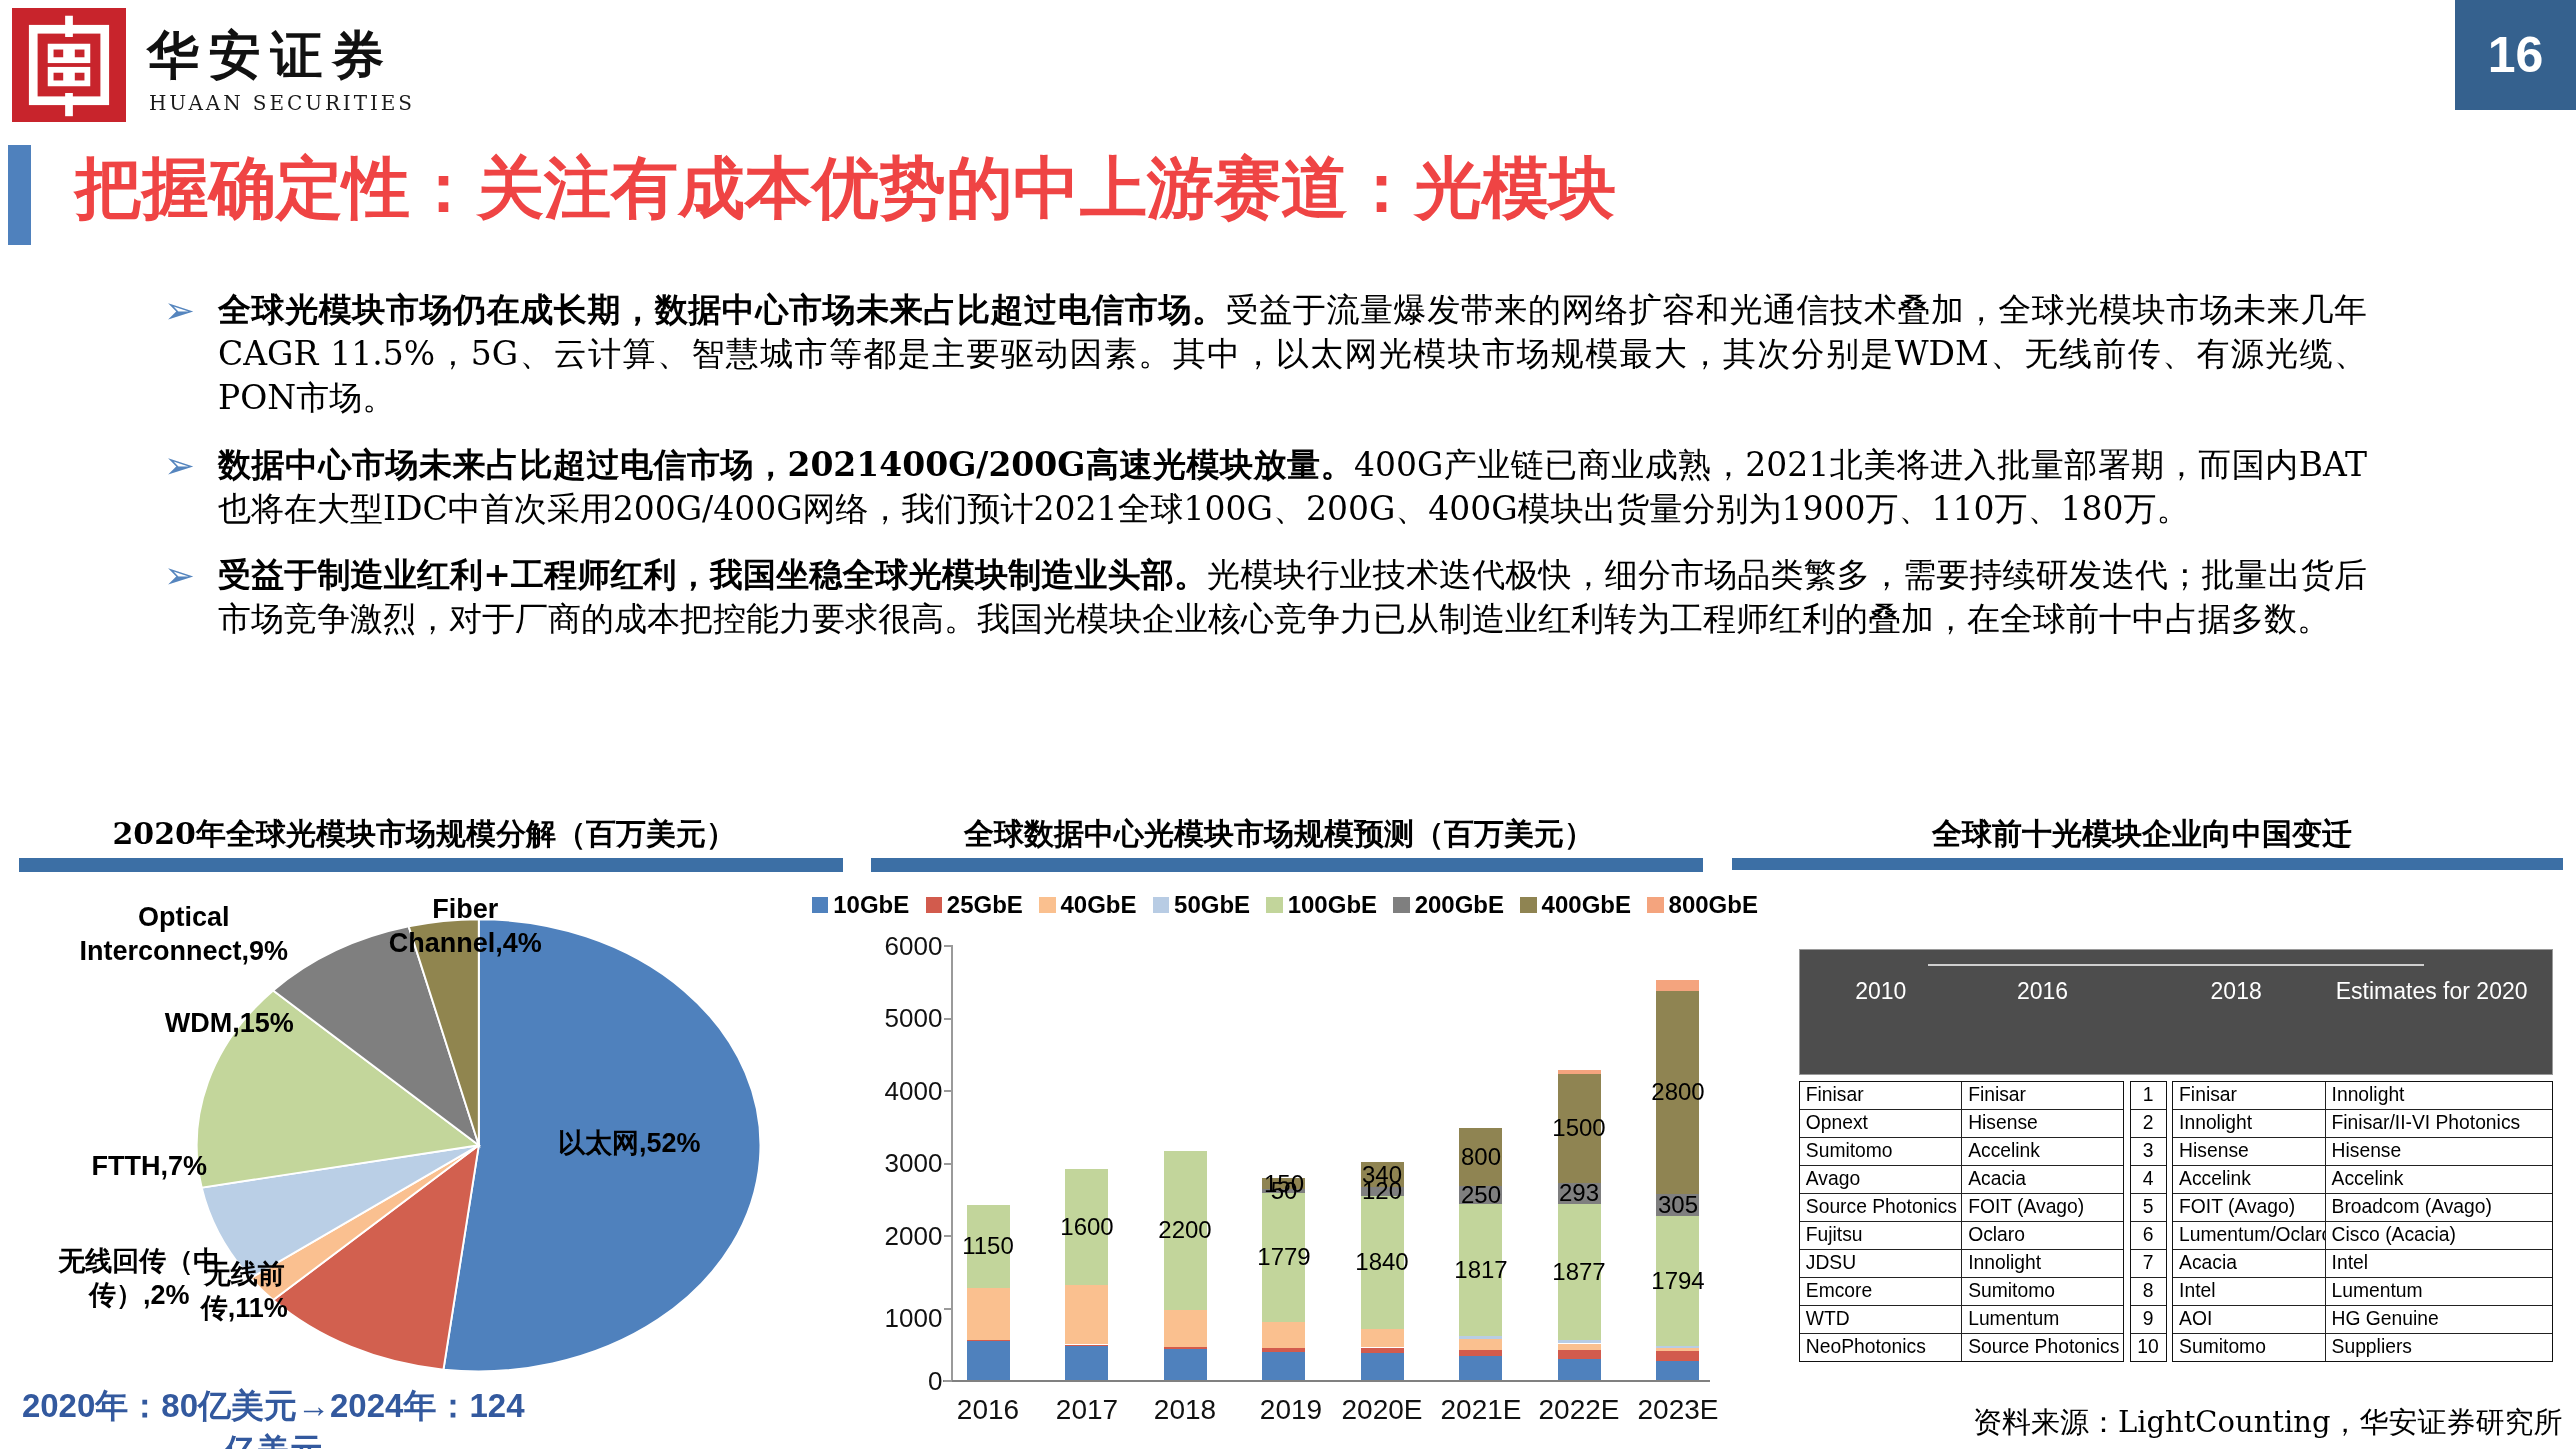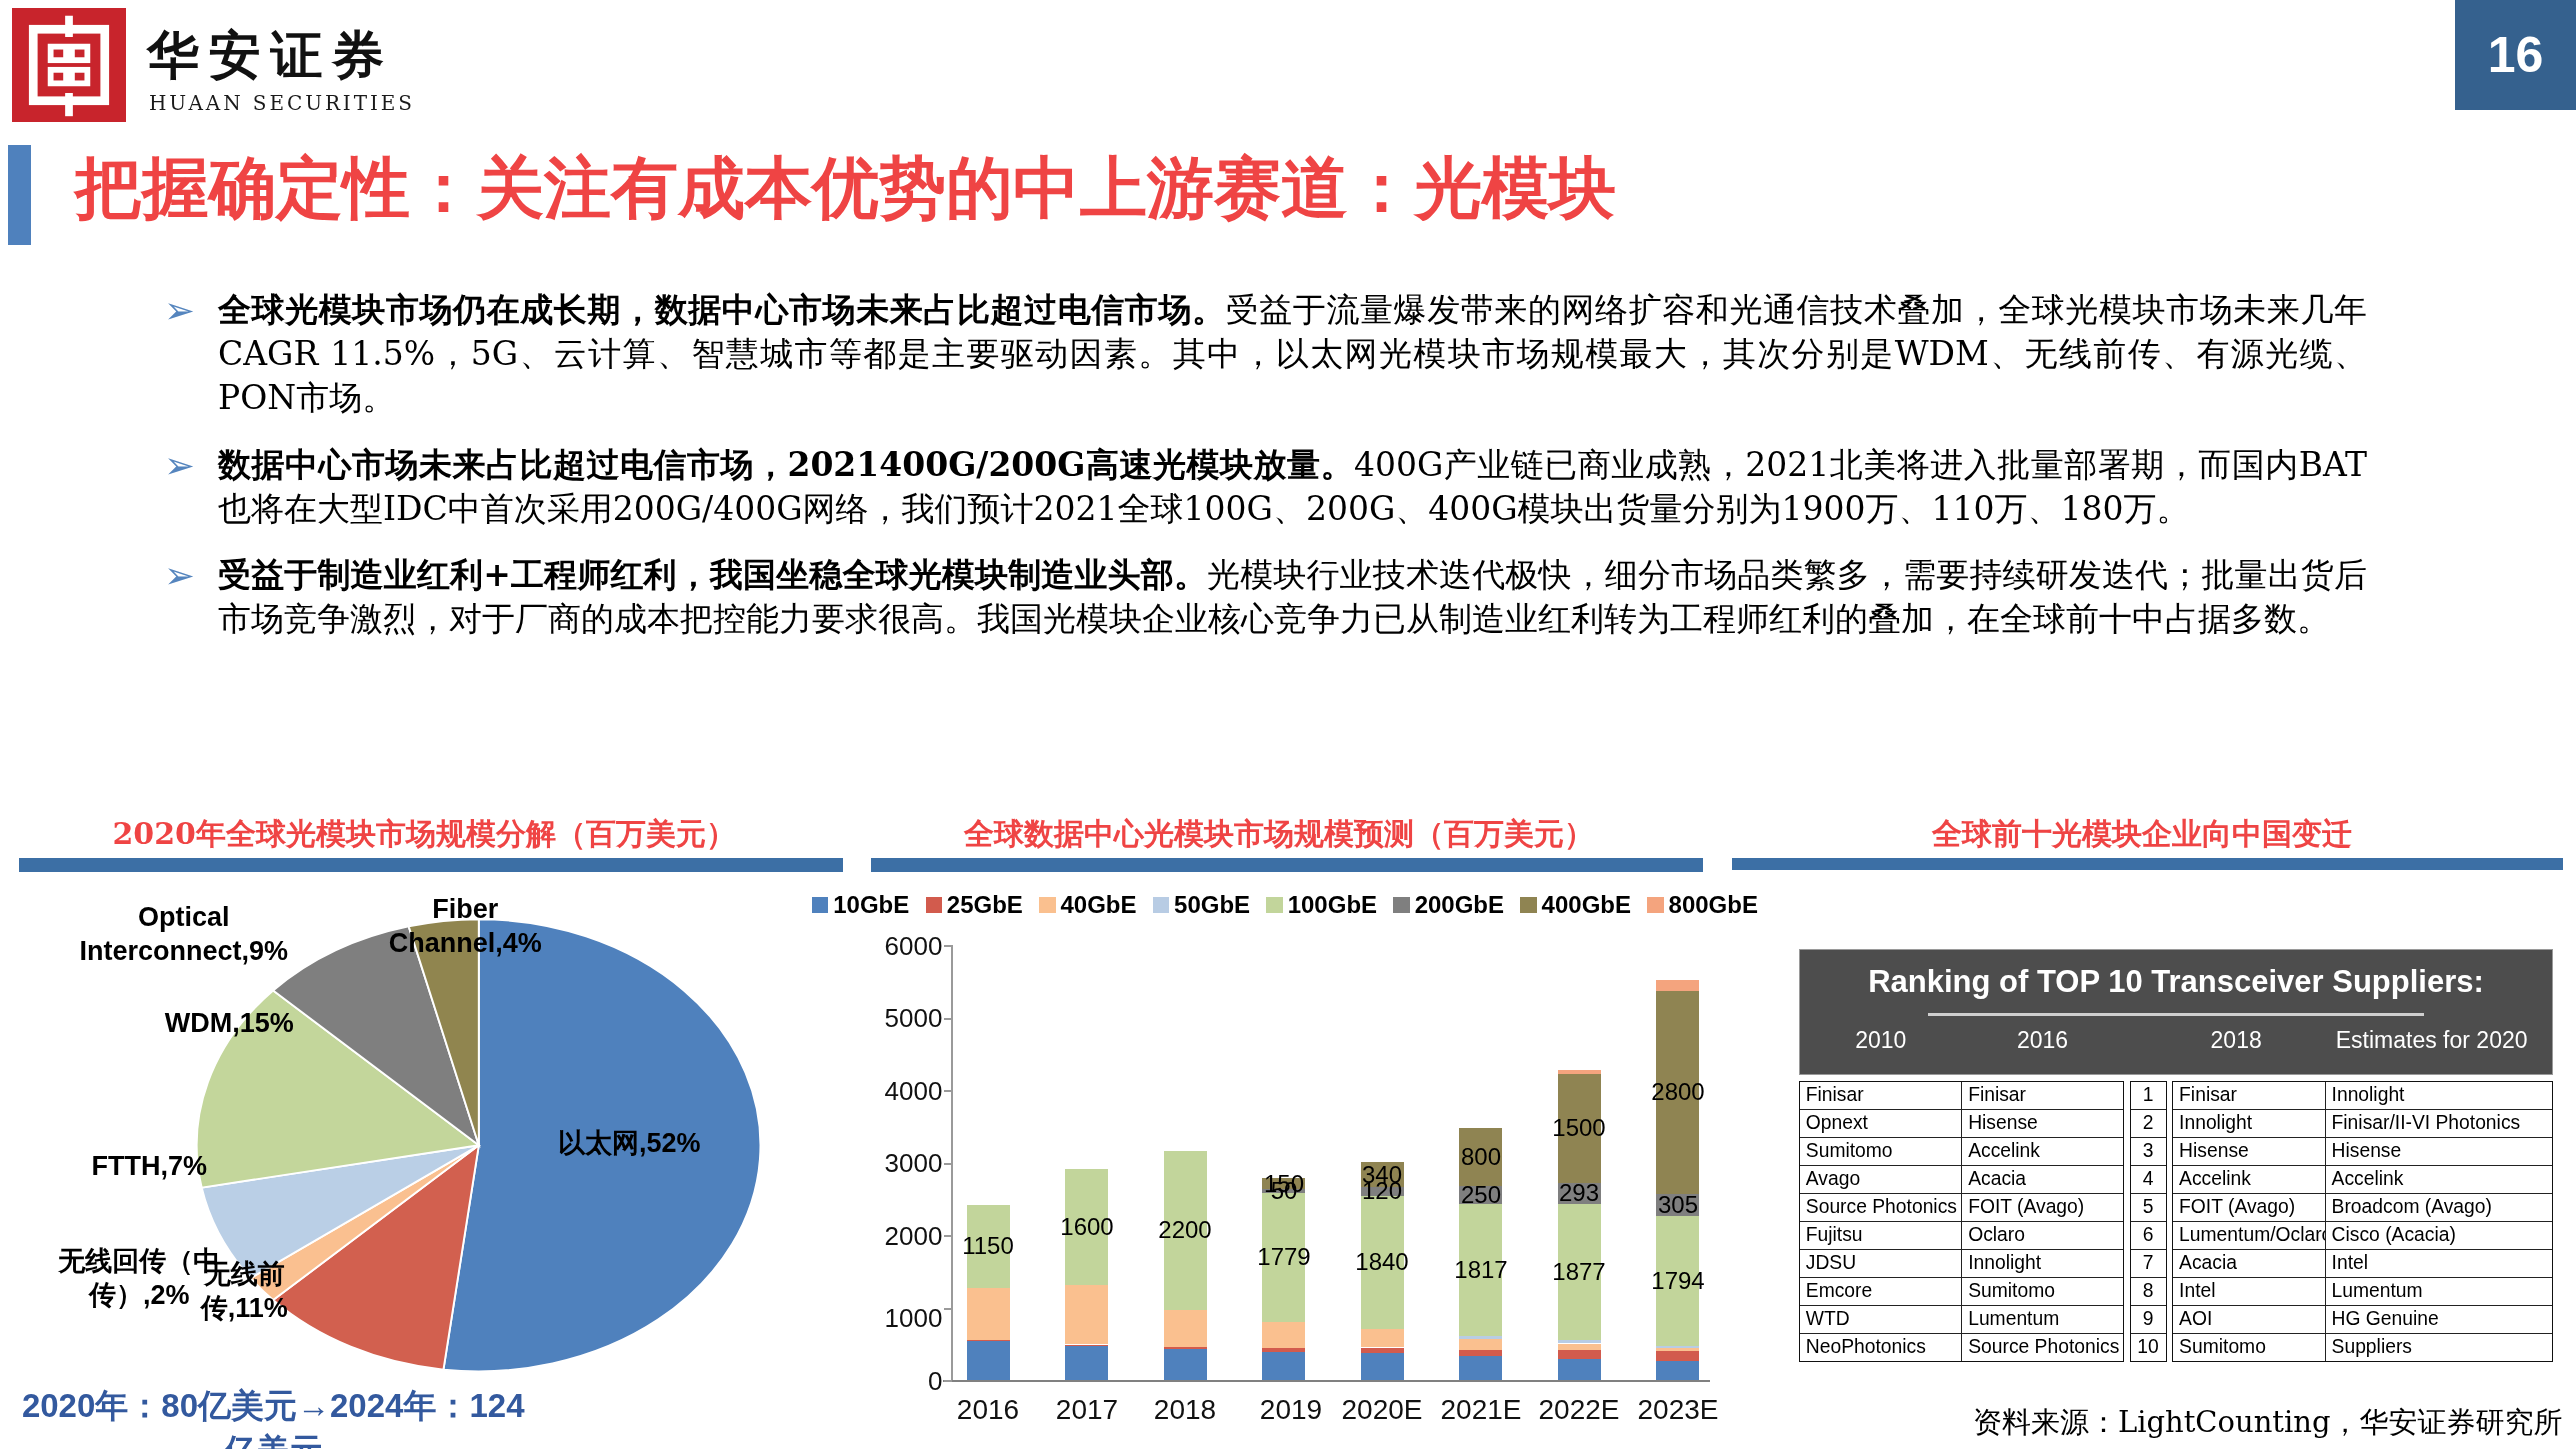--- a/index.html
+++ b/index.html
@@ -24,21 +24,21 @@
   .bullet .marker{flex:0 0 54px;font-size:37px;color:#5585BE;line-height:1.25;}
   .bullet .btext{font-family:"DejaVu Serif",serif;font-size:33px;line-height:1.33;
                  text-align:justify;color:#000;}
   .bullet .btext b{font-weight:bold;}
   
   .section{position:absolute;top:812px;height:638px;}
   .sec-pie{left:9.7px;width:841px;}
   .sec-bar{left:850px;width:870px;}
   .sec-tbl{left:1720px;width:856px;}
   .sec-header{position:absolute;top:1.9px;left:0;right:12px;text-align:center;
-              font-family:"DejaVu Serif",serif;font-weight:bold;font-size:30px;color:#ef4444;}
+              font-family:"DejaVu Serif",serif;font-weight:bold;font-size:30px;color:#000000;}
   .sec-rule{position:absolute;top:46px;height:13.5px;background:#3C6FA5;}
   .sec-pie .sec-rule{left:9.7px;right:7.7px;}
   .sec-bar .sec-rule{left:21px;right:17.4px;}
   .sec-tbl .sec-rule{left:11.6px;right:13.5px;height:11.6px;}
   
   .pie-svg{position:absolute;left:0;top:0;}
   .pie-label{position:absolute;text-align:center;font-weight:bold;font-size:27px;line-height:1.25;
              white-space:pre-line;color:#000;}
   .pie-footer{position:absolute;left:0;top:572px;width:527px;text-align:center;
               font-weight:bold;font-size:33px;color:#33599E;}
@@ -297,21 +297,20 @@
       <div class="bar-dlabel" style="left: 676px; top: 302px;">1500</div>
       <div class="bar-dlabel" style="left: 775px; top: 455px;">1794</div>
       <div class="bar-dlabel" style="left: 775px; top: 379px;">305</div>
       <div class="bar-dlabel" style="left: 775px; top: 266px;">2800</div>
     </div>
 
   <div class="section sec-tbl">
     <div class="sec-header">全球前十光模块企业向中国变迁</div>
     <div class="sec-rule"></div>
     <div class="tbl-dark">
-      <div class="tbl-title">Ranking of TOP 10 Transceiver Suppliers:</div>
       <div class="tbl-divider"></div>
       <div class="tbl-cols">
         <span class="tc tc1">2010</span>
         <span class="tc tc2">2016</span>
         <span class="tc tcr"></span>
         <span class="tc tc3">2018</span>
         <span class="tc tc4">Estimates for 2020</span>
       </div>
     </div>
     <div class="tbl-body">

